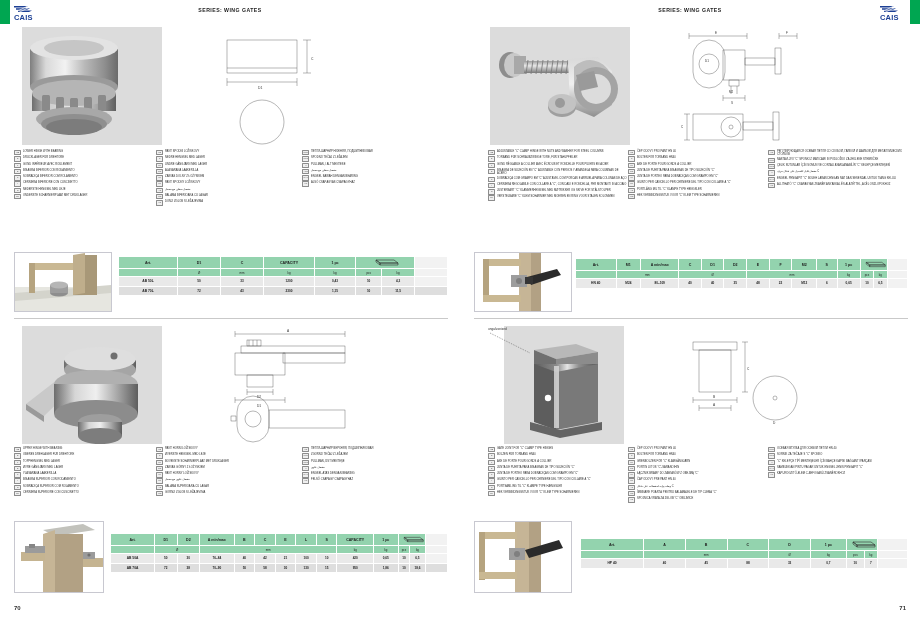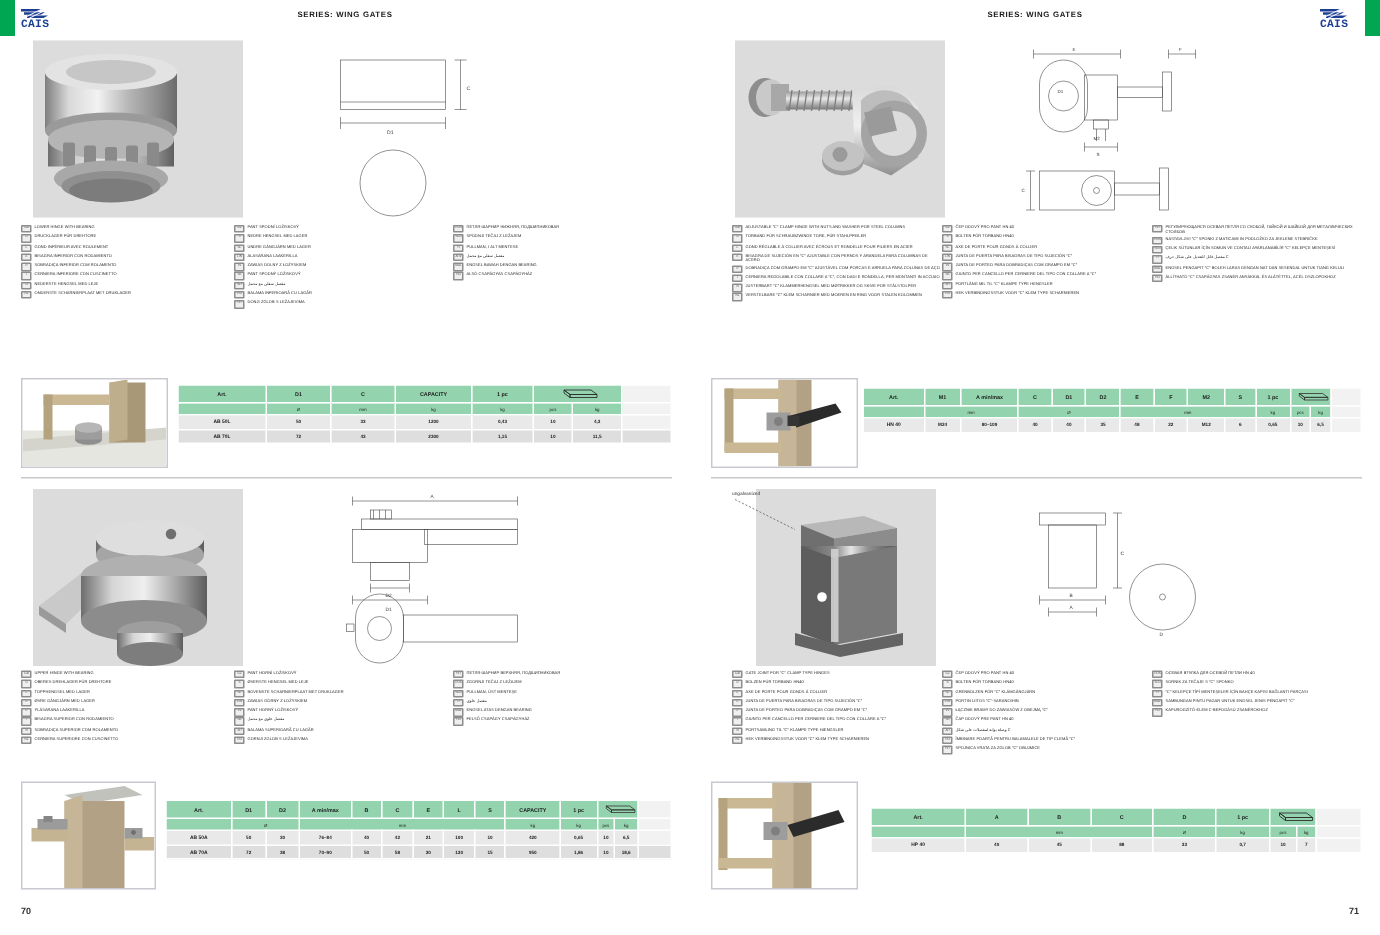--- a/index.html
+++ b/index.html
@@ -13,21 +13,21 @@
   .spine.l{left:0;background:#00a651;}
   .spine.r{right:0;background:#00a651;}
 
   
   .hdr{position:absolute;top:0;left:0;right:0;height:24px;}
   .series-title{position:absolute;top:7px;width:100%;text-align:center;font-size:5.2px;font-weight:bold;letter-spacing:.45px;color:#1a1a1a;}
   .logo{position:absolute;top:5px;width:26px;}
   .logo.l{left:14px;}
   .logo.r{right:14px;}
   .logo svg{display:block;}
-  .logo .word{font-size:7.5px;font-weight:bold;color:#1c3f94;letter-spacing:.2px;line-height:7px;font-family:Liberation Mono, monospace;}
+  .logo .word{font-size:7.5px;font-weight:bold;color:#1c3f94;letter-spacing:.2px;line-height:7px;font-family:Liberation Sans, sans-serif;}
 
   
   .photo{position:absolute;background:#dcdcdc;overflow:hidden;}
 
   
   .draw{position:absolute;}
   .draw svg{display:block;}
 
   
   .desc{position:absolute;display:flex;gap:0;}

